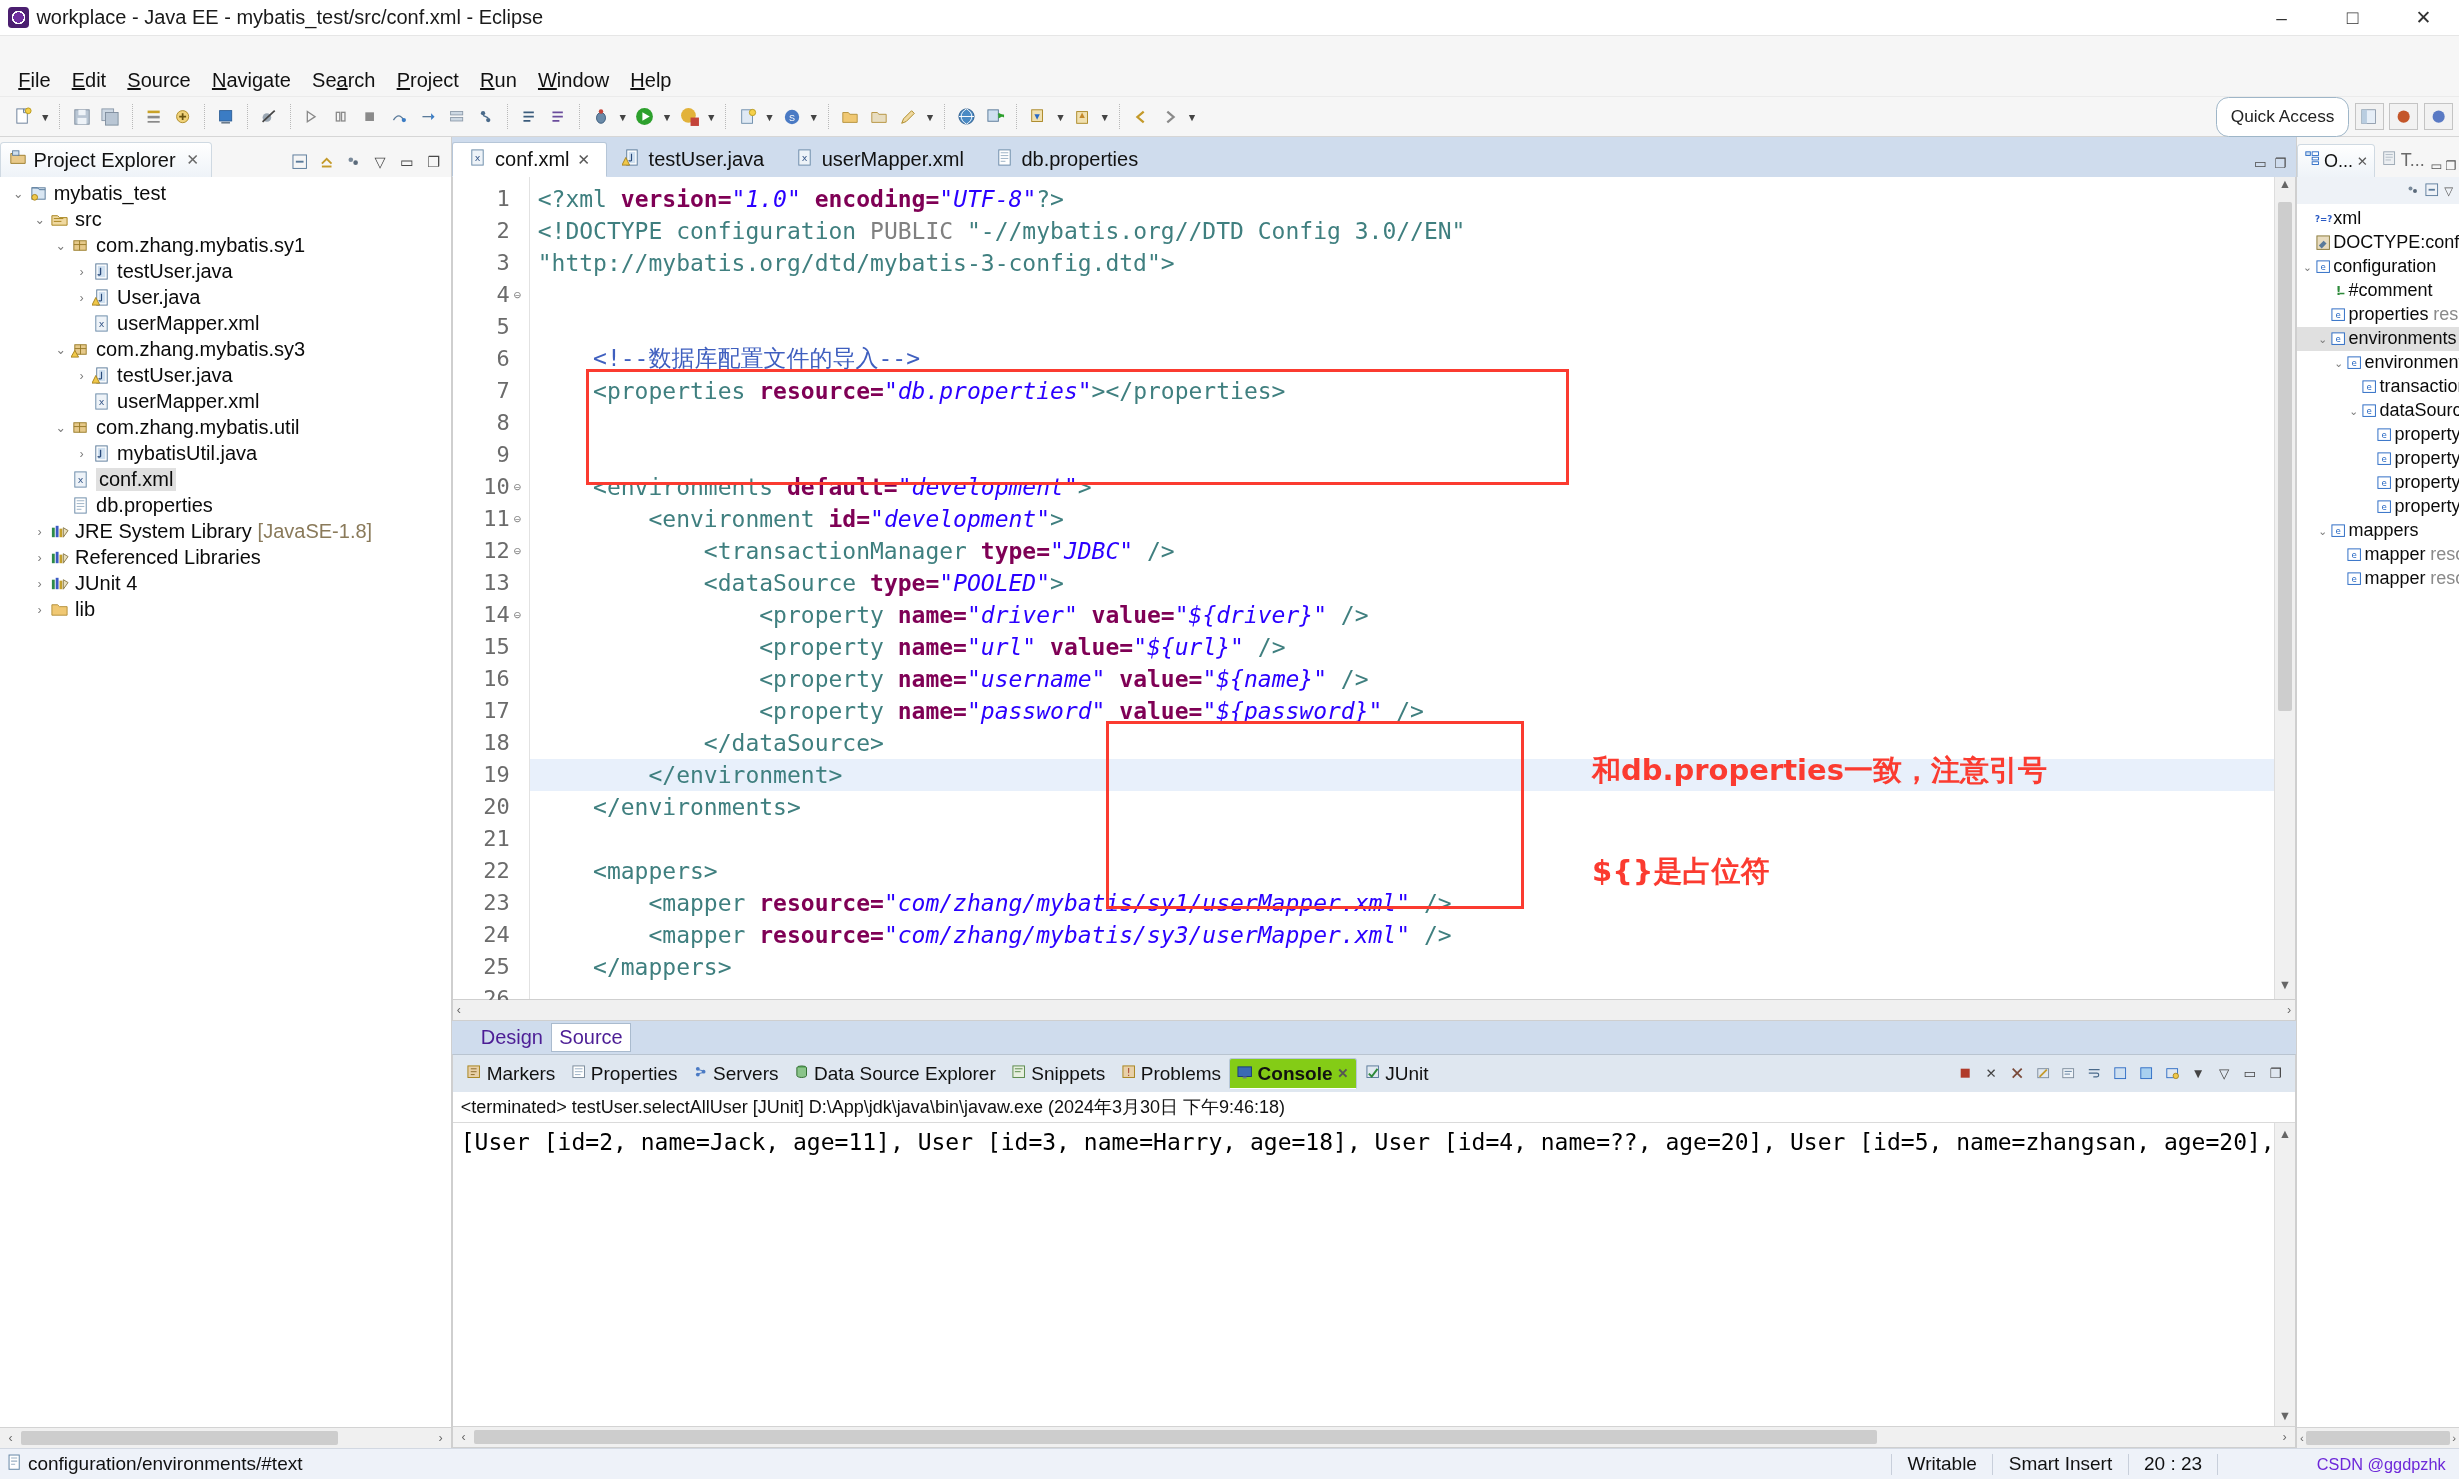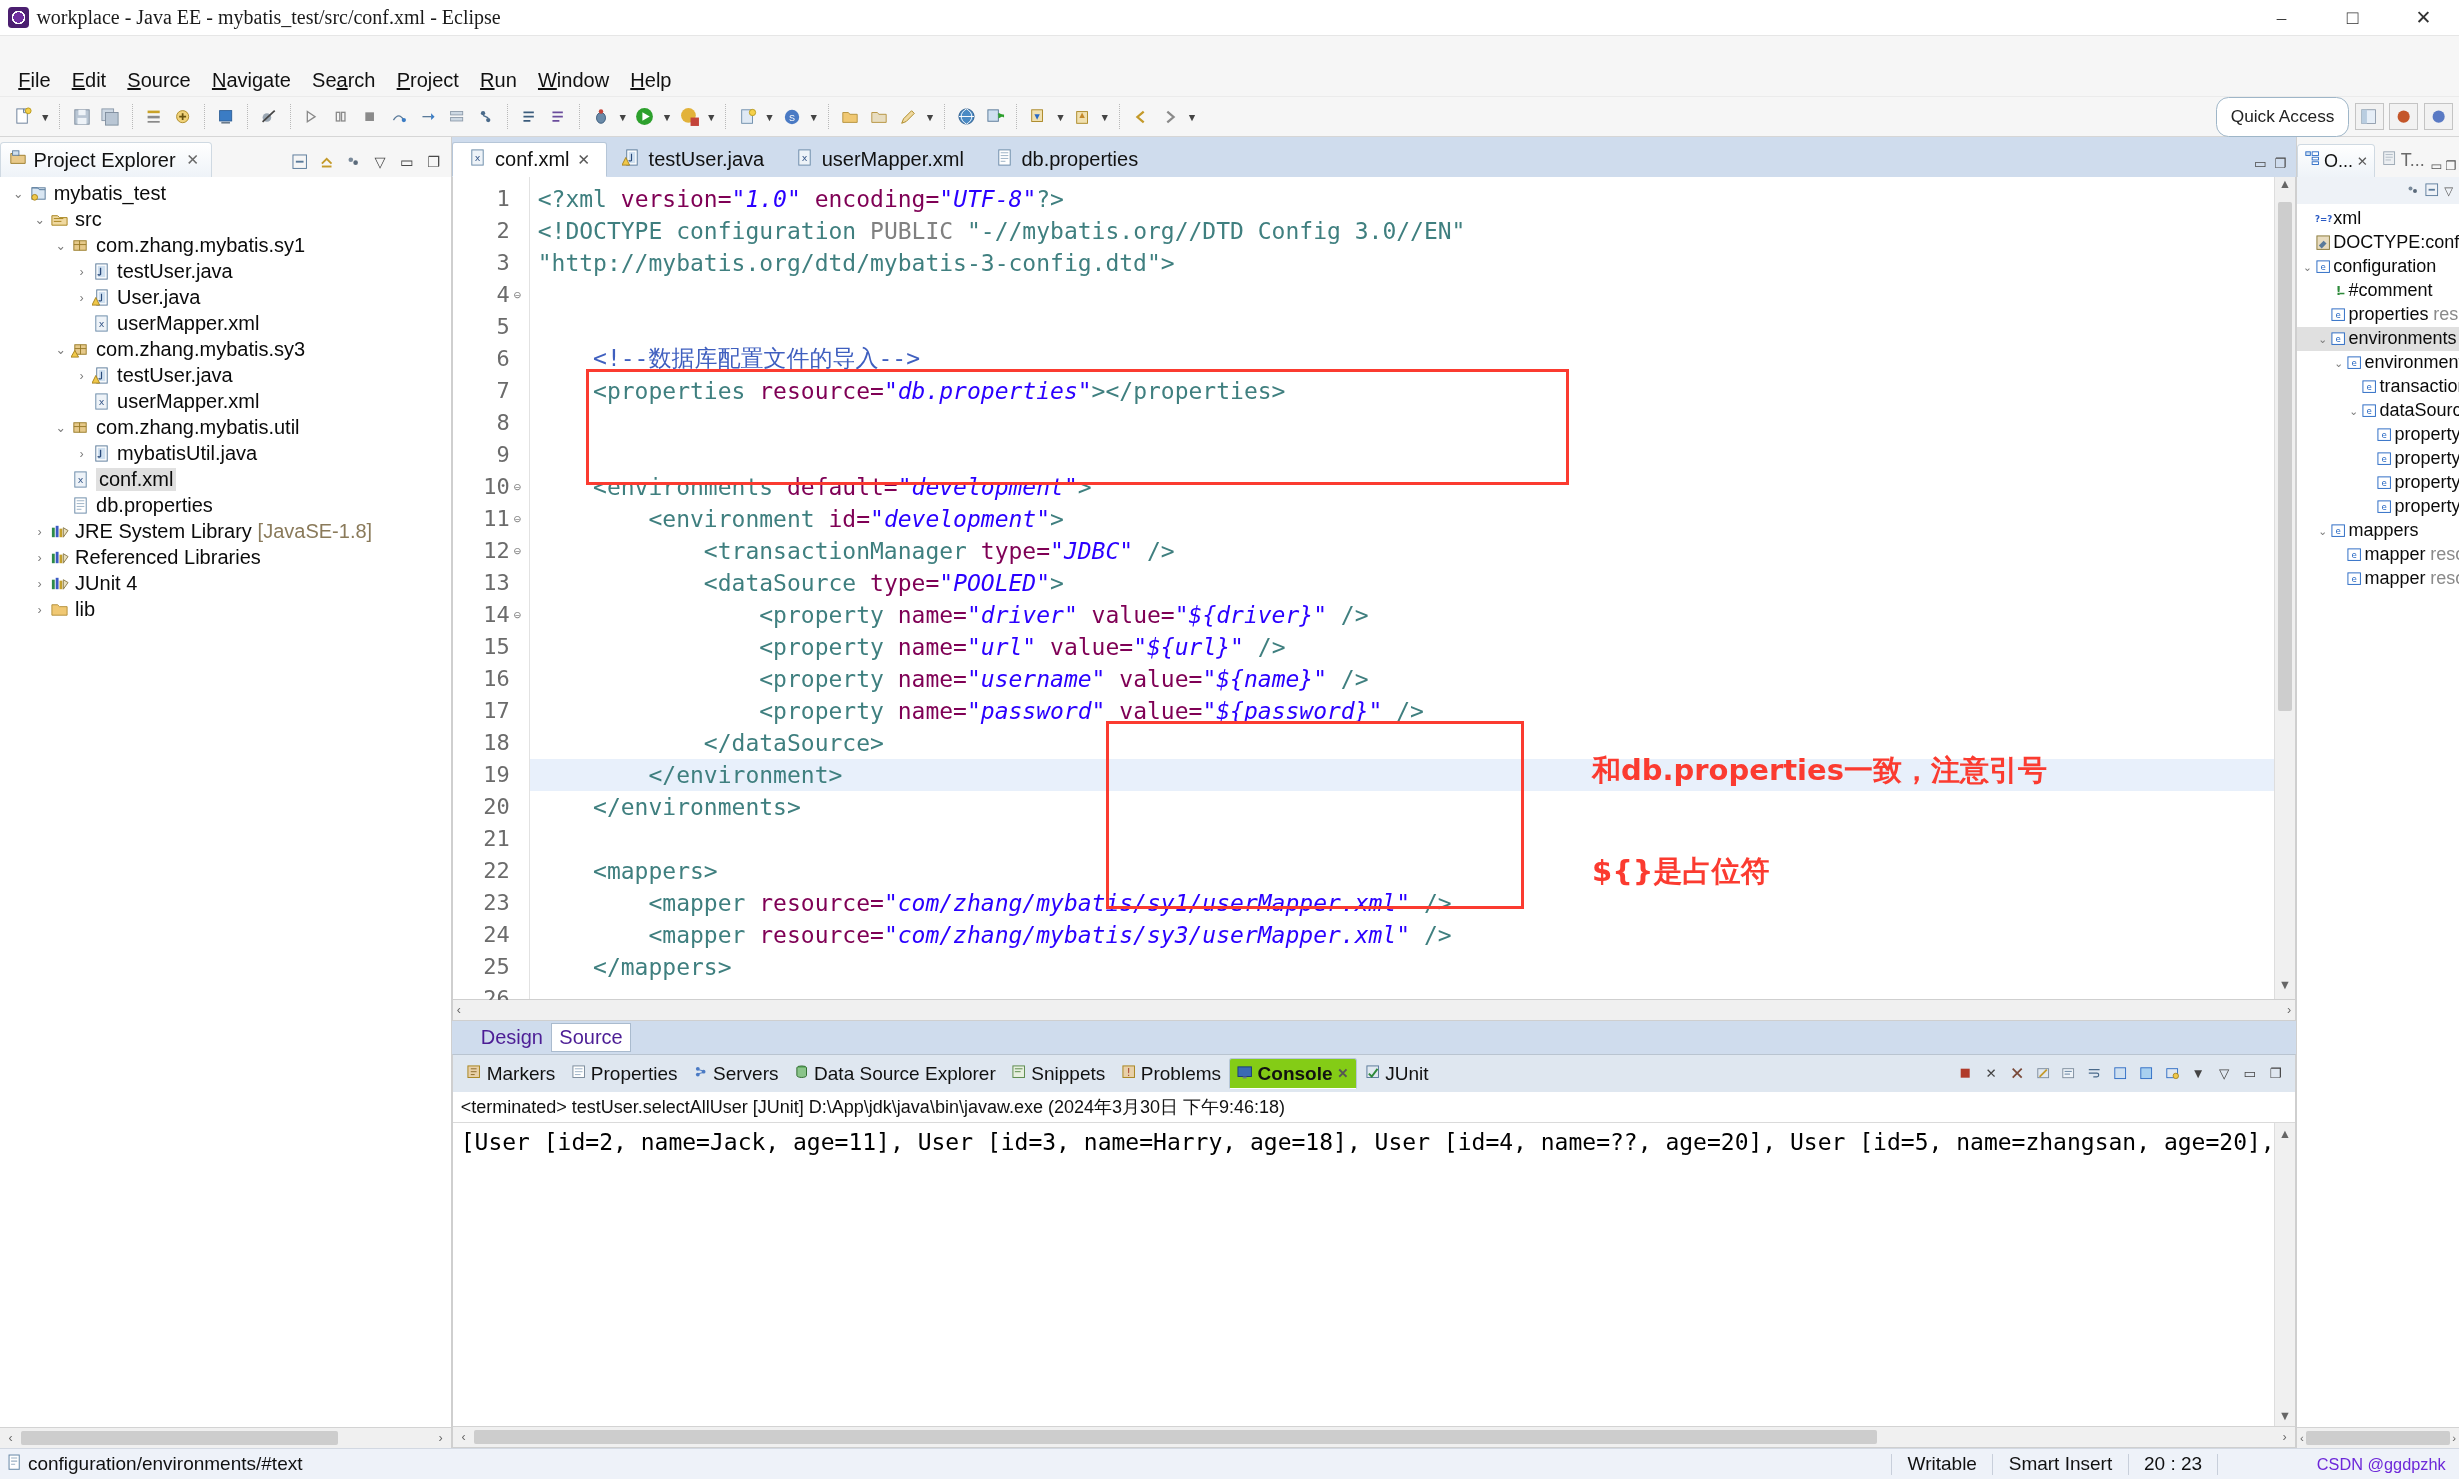--- a/index.html
+++ b/index.html
@@ -11,21 +11,21 @@
     background:#f0f0f0;
     overflow:hidden;
     -webkit-font-smoothing:antialiased;
   }
   .app { width:2459px; height:1479px; display:flex; flex-direction:column; background:#f6f6f6; }
 
   
   .titlebar {
     height:45px; display:flex; align-items:center;
     background:#ffffff; border-bottom:1px solid #e6e6e6;
-    padding-left:7.7px; flex:0 0 35px;font-family:Liberation Serif, serif;
+    padding-left:7.7px; flex:0 0 35px;
   }
   .title-icon {
     width:21px;height:21px;margin-right:7.7px;
     background:radial-gradient(circle at 50% 50%, #6f2f9f 0 35%, #ffffff 36% 45%, #4b1f70 46% 100%);
     border-radius:3.8px; flex:0 0 21px;
   }
   .title-text { font-size:20px; color:#1a1a1a; white-space:nowrap; }
   .win-btns { margin-left:auto; display:flex; height:35px; }
   .win-btn { width:71px; height:35px; display:flex; align-items:center; justify-content:center;
              font-size:19px; color:#333; }
@@ -100,21 +100,21 @@
             padding-top:5.8px; }
   .gline { height:32px; display:flex; align-items:center; justify-content:flex-end;
            padding-right:3.8px; font-family:"DejaVu Sans Mono", monospace; font-size:22px; color:#6b6b6b;}
   .gline .fold { width:15.4px; text-align:center; font-size:12.5px; color:#8a8a8a; }
   .code-wrap { flex:1; position:relative; overflow:hidden; padding-top:5.8px; background:#fff;}
   .cline { height:32px; display:flex; align-items:center;
            font-family:"DejaVu Sans Mono", monospace; font-size:23px; white-space:pre;
            padding-left:7.7px; letter-spacing:0px;}
   .cline.hl { background:#e8f0fb; }
   .tag { color:#3f7f7f; }
-  .attr { color:#7f0055; font-weight:normal; }
+  .attr { color:#7f0055; font-weight:bold; }
   .val { color:#2a00ff; font-style:italic; }
   .cmt { color:#3f5fbf; }
   .gray { color:#808080; }
   .dtd { color:#3f7f7f; }
 
   .annot-box { position:absolute; border:3.8px solid #fb3b30; pointer-events:none; }
   .annot-text { position:absolute; color:#fb3b30; font-size:29px;
                 font-family:"DejaVu Sans", sans-serif; font-weight:600; white-space:nowrap; }
 
   .vscroll { width:21px; flex:0 0 21px; background:#f0f0f0; border-left:1px solid #ddd;

